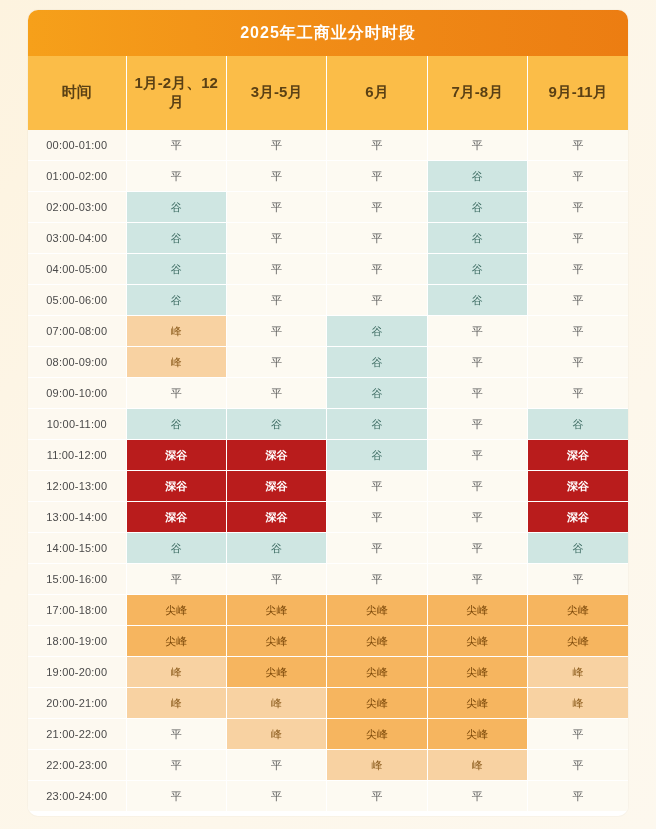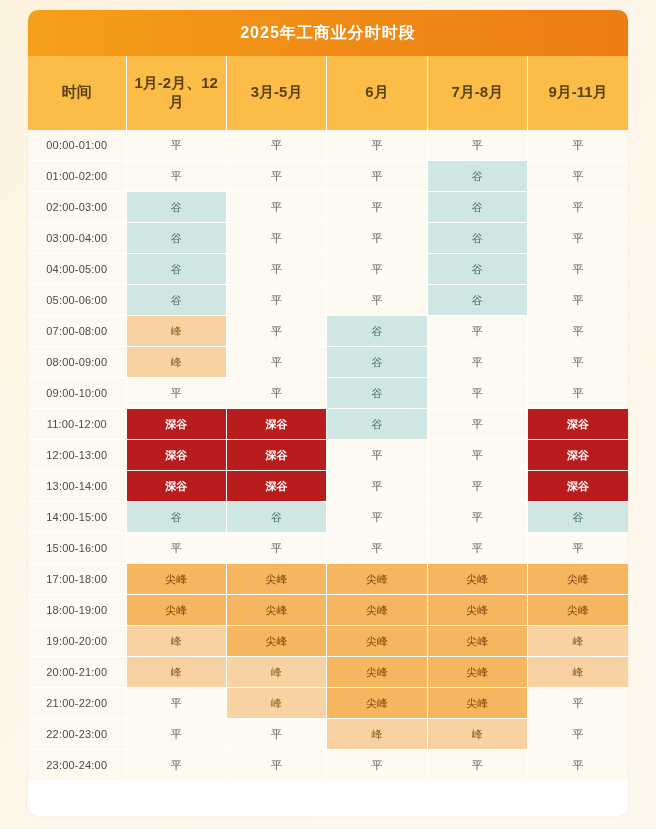--- a/index.html
+++ b/index.html
@@ -273,20 +273,38 @@
               <span class="cell v-gu">谷</span>
             </td>
             <td>
               <span class="cell v-ping">平</span>
             </td>
             <td>
               <span class="cell v-ping">平</span>
             </td>
           </tr>
           <tr>
+            <td class="time">10:00-11:00</td>
+            <td>
+              <span class="cell v-gu">谷</span>
+            </td>
+            <td>
+              <span class="cell v-gu">谷</span>
+            </td>
+            <td>
+              <span class="cell v-gu">谷</span>
+            </td>
+            <td>
+              <span class="cell v-ping">平</span>
+            </td>
+            <td>
+              <span class="cell v-gu">谷</span>
+            </td>
+          </tr>
+          <tr>
             <td class="time">11:00-12:00</td>
             <td>
               <span class="cell v-shengu">深谷</span>
             </td>
             <td>
               <span class="cell v-shengu">深谷</span>
             </td>
             <td>
               <span class="cell v-gu">谷</span>
             </td>

